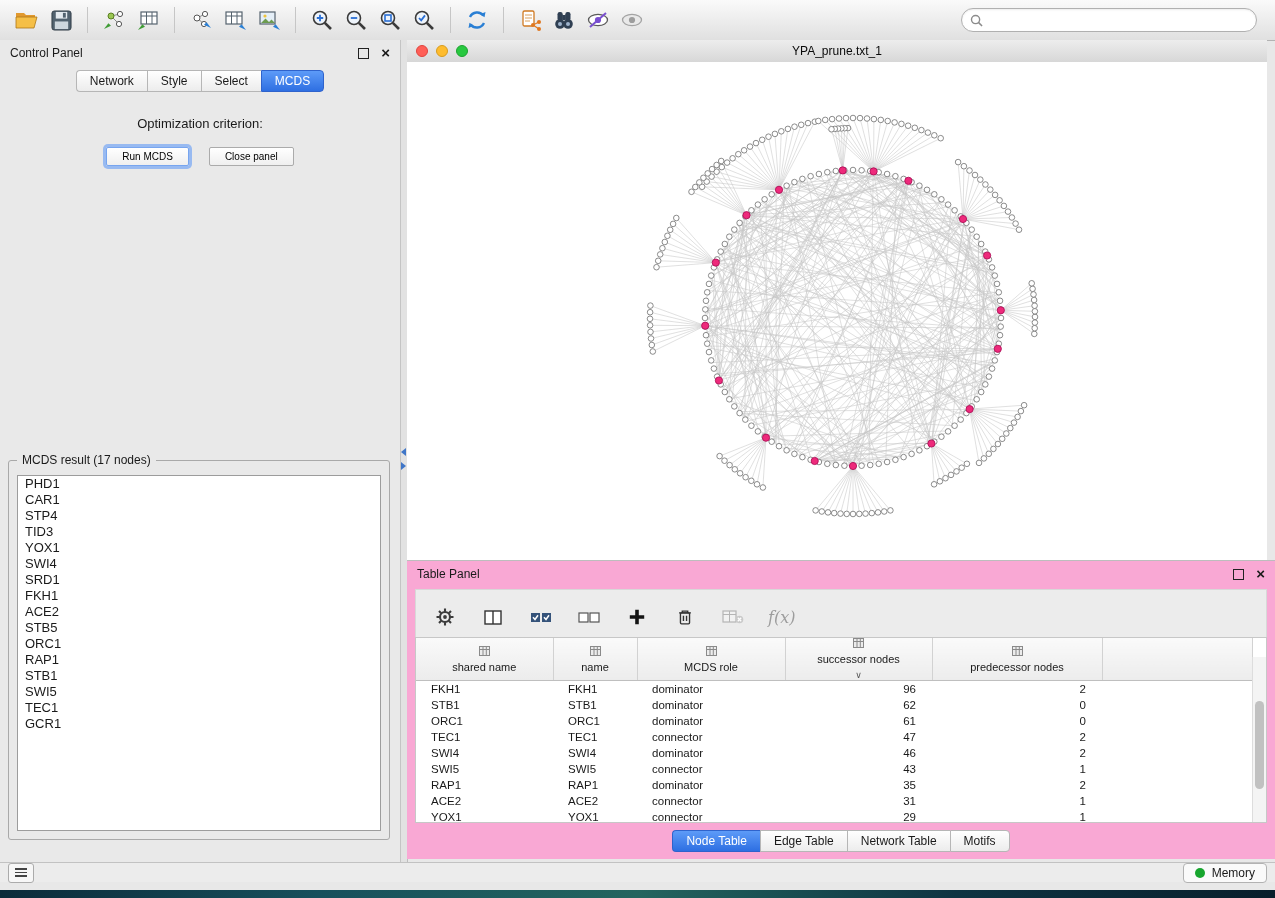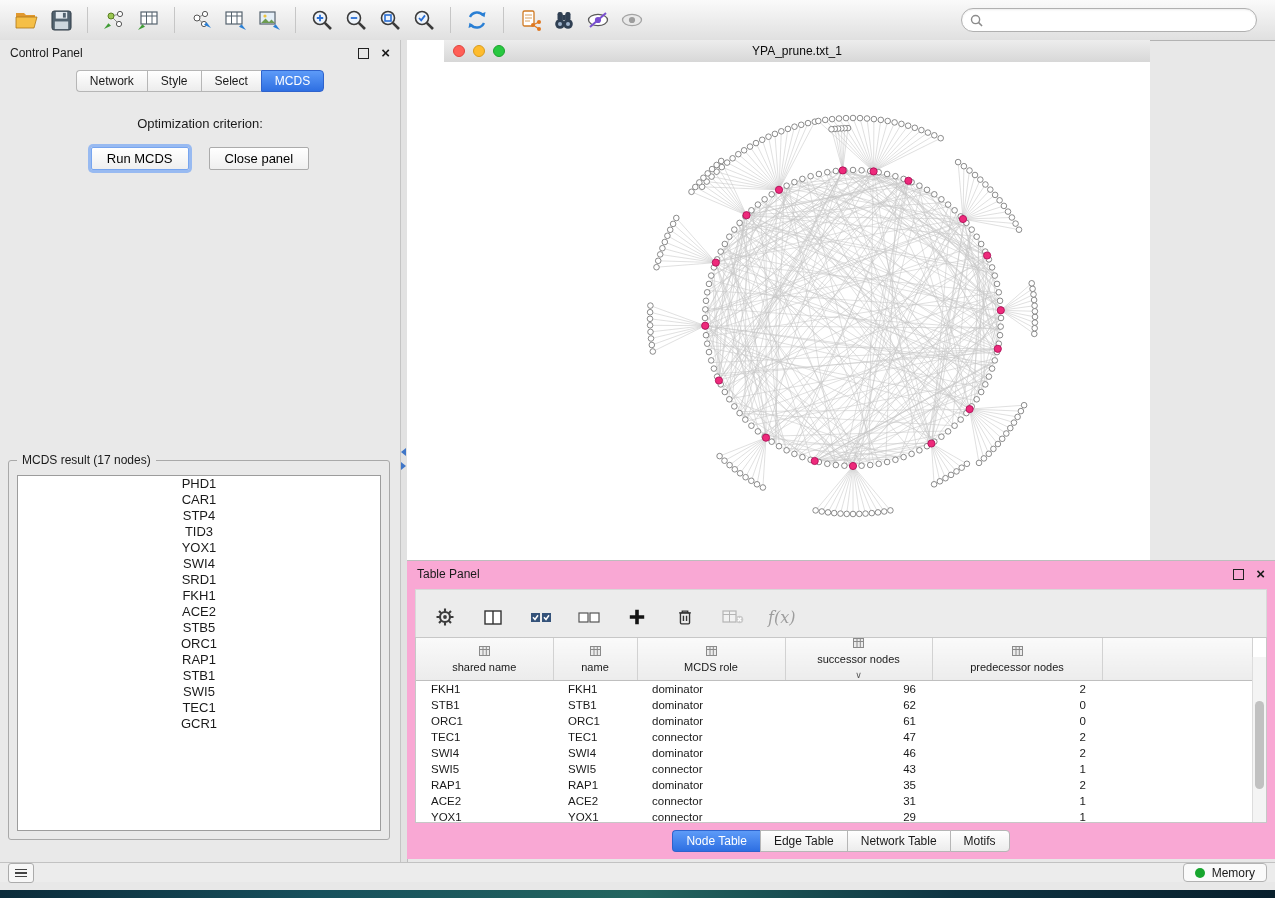--- a/index.html
+++ b/index.html
@@ -29,37 +29,37 @@
   .tab-btn:first-child{border-radius:4px 0 0 4px;}
   .tab-btn:last-child{border-right:1px solid #2f63cc;border-radius:0 4px 4px 0;}
   .tab-btn.selected{background:linear-gradient(#5d9bf8,#2e6fe2);color:#fff;border-color:#2f63cc;}
   .opt-label{text-align:center;font-size:13px;margin-top:24px;}
   .dropdown{margin:10px auto 0;width:312px;height:24px;background:#fff;border:1px solid #b2b2b2;border-radius:5px;
     display:flex;align-items:center;font-size:13px;padding-left:9px;position:relative;box-sizing:border-box;cursor:pointer;}
   .dd-stepper{position:absolute;right:1px;top:1px;bottom:1px;width:19px;border-radius:4px;
     background:linear-gradient(#6aa5f9,#2d6ce0);display:flex;flex-direction:column;align-items:center;justify-content:center;
     color:#fff;font-size:7px;line-height:6.5px;}
   .btn-row{display:flex;justify-content:center;gap:20px;margin-top:16px;}
-  .aqua-btn{font-size:13px;padding:3px 15px;background:linear-gradient(#ffffff,#efefef);
+  .aqua-btn{font-size:10px;padding:3px 15px;background:linear-gradient(#ffffff,#efefef);
     border:1px solid #ababab;border-radius:2px;cursor:pointer;}
   .aqua-btn.focus{box-shadow:0 0 0 3px rgba(99,155,247,.6);border-color:#77a5ef;}
-  .fieldset{position:absolute;left:8px;right:10px;top:420px;bottom:22px;border:1px solid #a9a9a9;border-radius:3px;text-align:center;}
+  .fieldset{position:absolute;left:8px;right:10px;top:420px;bottom:22px;border:1px solid #a9a9a9;border-radius:3px;}
   .fieldset .legend{position:absolute;top:-8px;left:8px;background:#e9e9e9;padding:0 5px;font-size:12px;}
   .list-box{position:absolute;left:8px;right:8px;top:14px;bottom:8px;background:#fff;border:1px solid #9c9c9c;
     overflow:hidden;font-size:13px;}
   .list-item{height:16px;line-height:16px;padding:0 7px;}
 
   
   .v-splitter{position:absolute;left:400px;top:40px;width:6px;height:822px;background:#e2e2e2;border-left:1px solid #c4c4c4;border-right:1px solid #bdbdbd;cursor:col-resize;}
   .split-arrow{position:absolute;left:0;width:0;height:0;border-top:4px solid transparent;border-bottom:4px solid transparent;}
   .split-left{top:408px;border-right:5px solid #3f76c8;}
   .split-right{top:422px;border-left:5px solid #3f76c8;}
 
   
-  .network-window{position:absolute;left:407px;top:40px;width:706px;height:524px;background:#fff;padding-left:37px;}
+  .network-window{position:absolute;left:407px;top:40px;width:860px;height:524px;background:#fff;}
   .net-titlebar{height:22px;background:linear-gradient(#ededed,#d7d7d7);border-bottom:1px solid #b3b3b3;
     display:flex;align-items:center;padding:0 9px;position:relative;}
   .traffic{display:flex;gap:8px;z-index:2;}
   .light{width:12px;height:12px;border-radius:50%;cursor:pointer;}
   .l-red{background:#ff5f57;border:1px solid #e0443e;box-sizing:border-box;}
   .l-yellow{background:#febc2e;border:1px solid #d89c1e;box-sizing:border-box;}
   .l-green{background:#28c840;border:1px solid #1da32f;box-sizing:border-box;}
   .net-title{position:absolute;left:0;right:0;text-align:center;font-size:12px;color:#0a0a0a;}
   .net-canvas{position:absolute;top:22px;left:0;right:0;bottom:0;background:#fff;}
 
@@ -78,21 +78,21 @@
   td.cell-name{padding-left:15px;}
   td.cell-role{padding-left:15px;}
   td.cell-num{text-align:right;padding-right:16px;}
   .caret{font-size:9px;color:#555;}
   .vscroll{position:absolute;right:0;top:19px;bottom:0;width:13px;background:#f4f4f4;border-left:1px solid #ddd;}
   .vthumb{position:absolute;left:2px;right:2px;top:44px;height:88px;background:#c1c1c1;border-radius:6px;cursor:pointer;}
   .tp-tabs{position:absolute;left:0;right:0;bottom:7px;display:flex;justify-content:center;}
 
   
   .status-bar{position:absolute;left:0;top:862px;width:1275px;height:20px;background:#ececec;border-top:1px solid #c2c2c2;
-    display:flex;padding:0 8px;box-sizing:border-box;}
+    display:flex;align-items:center;padding:0 8px;box-sizing:border-box;}
   .ham-btn{width:24px;height:18px;border:1px solid #ababab;border-radius:3px;background:#f7f7f7;
     display:flex;flex-direction:column;justify-content:center;align-items:center;gap:2px;cursor:pointer;}
   .ham-btn i{display:block;width:12px;height:1.5px;background:#444;}
   .memory-btn{margin-left:auto;display:flex;align-items:center;gap:7px;border:1px solid #b2b2b2;background:#fafafa;
     border-radius:4px;padding:2px 11px;font-size:12px;cursor:pointer;}
   .memory-dot{width:10px;height:10px;border-radius:50%;background:#17a62e;}
   .desktop-strip{position:absolute;left:0;top:890px;width:1275px;height:8px;
     background:linear-gradient(90deg,#0b2b3a,#17505c,#23655f,#0e3442,#081f2c);}
 </style>
 </head>

